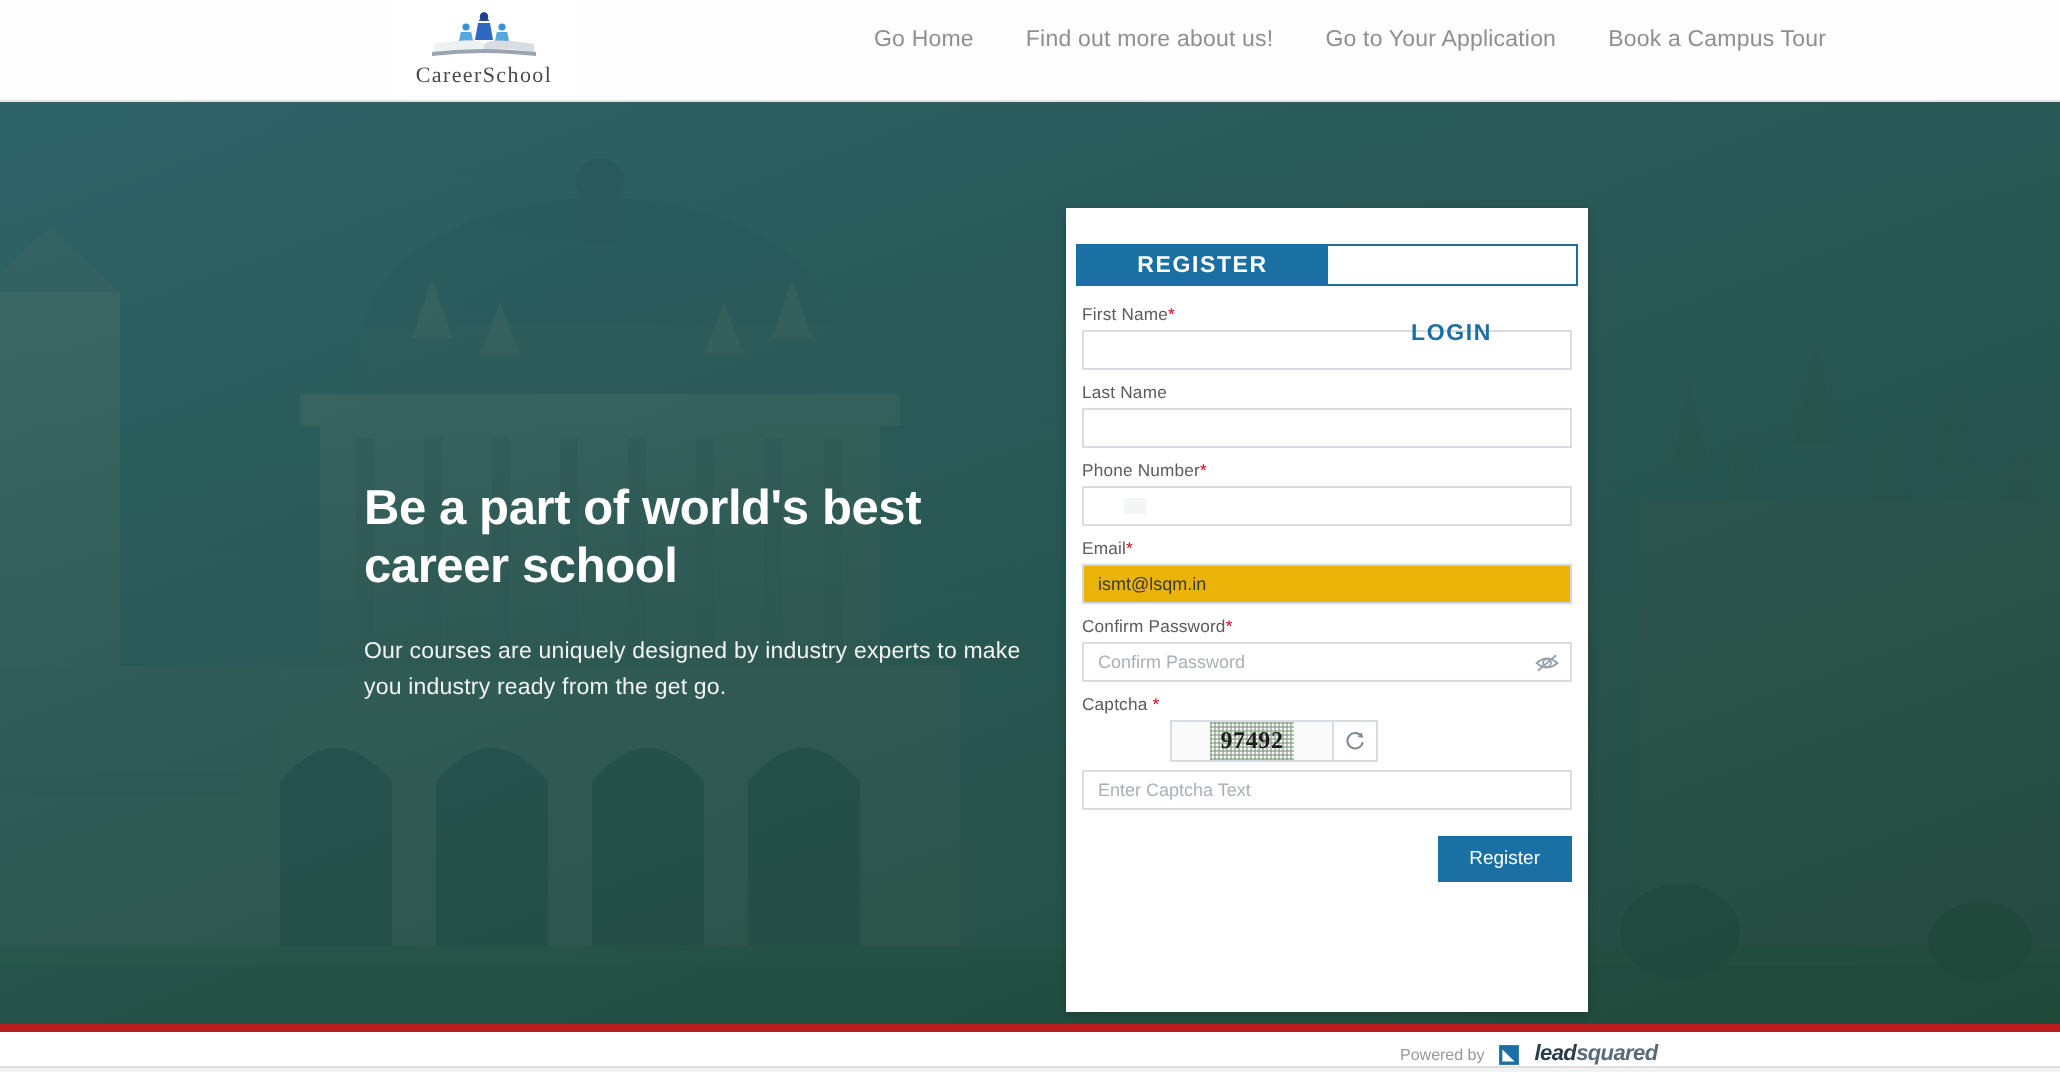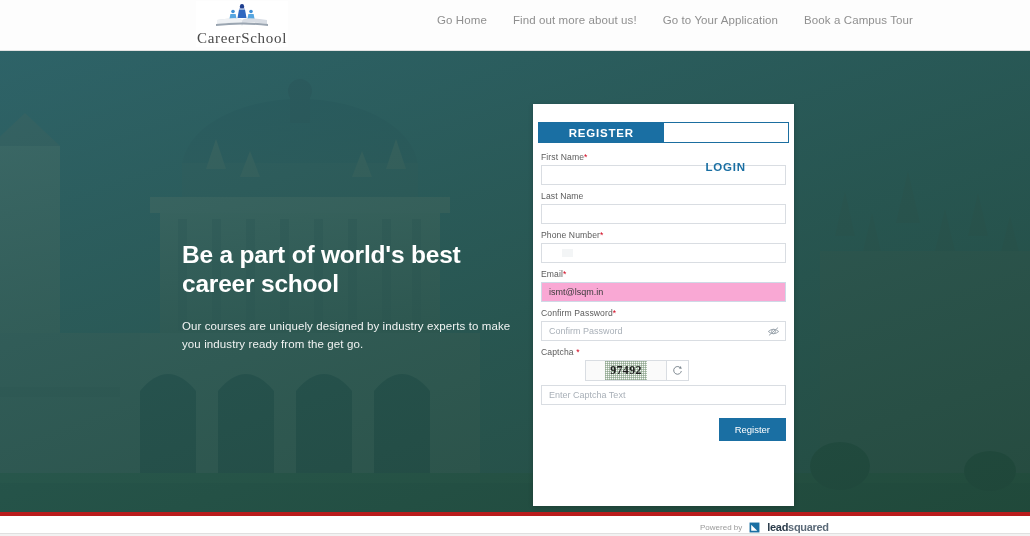--- a/index.html
+++ b/index.html
@@ -30,21 +30,21 @@
     height: 46px;
     display: flex;
     flex-direction: column;
     align-items: center;
     justify-content: center;
     background: #ffffff;
   }
   .logo-mark { width: 58px; height: 27px; display:block; }
   .logo-text {
     font-family: "Liberation Serif", serif;
-    font-size: 15px;
+    font-size: 11px;
     letter-spacing: 0.7px;
     color: #4a4a4a;
     margin-top: 1px;
     white-space: nowrap;
     text-align: right;
   }
   .nav {
     position: absolute;
     left: 424px;
     top: 14px;
@@ -147,21 +147,21 @@
     border: 1px solid #d9dde2;
     background: #ffffff;
     font-size: 9px;
     color: #3a3a3a;
     padding: 0 7px;
     font-family: "Liberation Sans", sans-serif;
     outline: none;
     display: flex;
     align-items: center;
   }
-  .inp.filled { background: #f9a8d4; border-color: #cfd9e6; }
+  .inp.filled { background: #eab308; border-color: #cfd9e6; }
   .inp .ph { color: #a9b0b8; }
   .inp-wrap { position: relative; }
   .eye {
     position: absolute;
     right: 6px;
     top: 4px;
     width: 13px;
     height: 13px;
     cursor: pointer;
   }
@@ -236,20 +236,21 @@
     display: flex;
     align-items: center;
     gap: 7px;
   }
   .powered-label { font-size: 8px; color: #9a9a9a; }
   .ls-name {
     font-size: 11px;
     color: #5b6a78;
     font-weight: bold;
     letter-spacing: -0.3px;
+    font-style: italic;
   }
   .ls-name .b { color: #2a3b4a; }
   .footer-base {
     position: absolute;
     top: 533px; left: 0;
     width: 1030px; height: 3px;
     background: #f2f2f2;
     border-top: 1px solid #e0e0e0;
   }
 </style>

